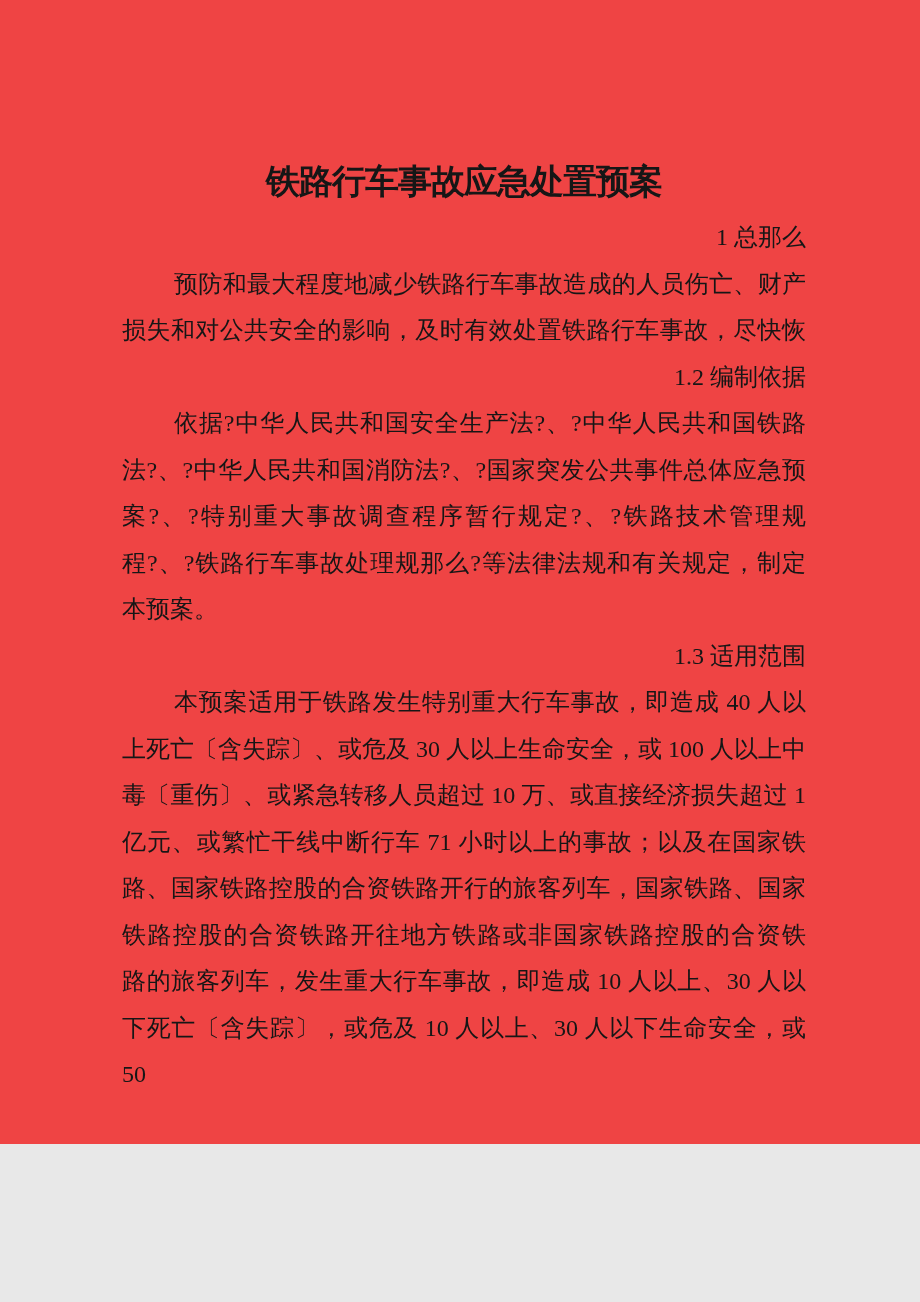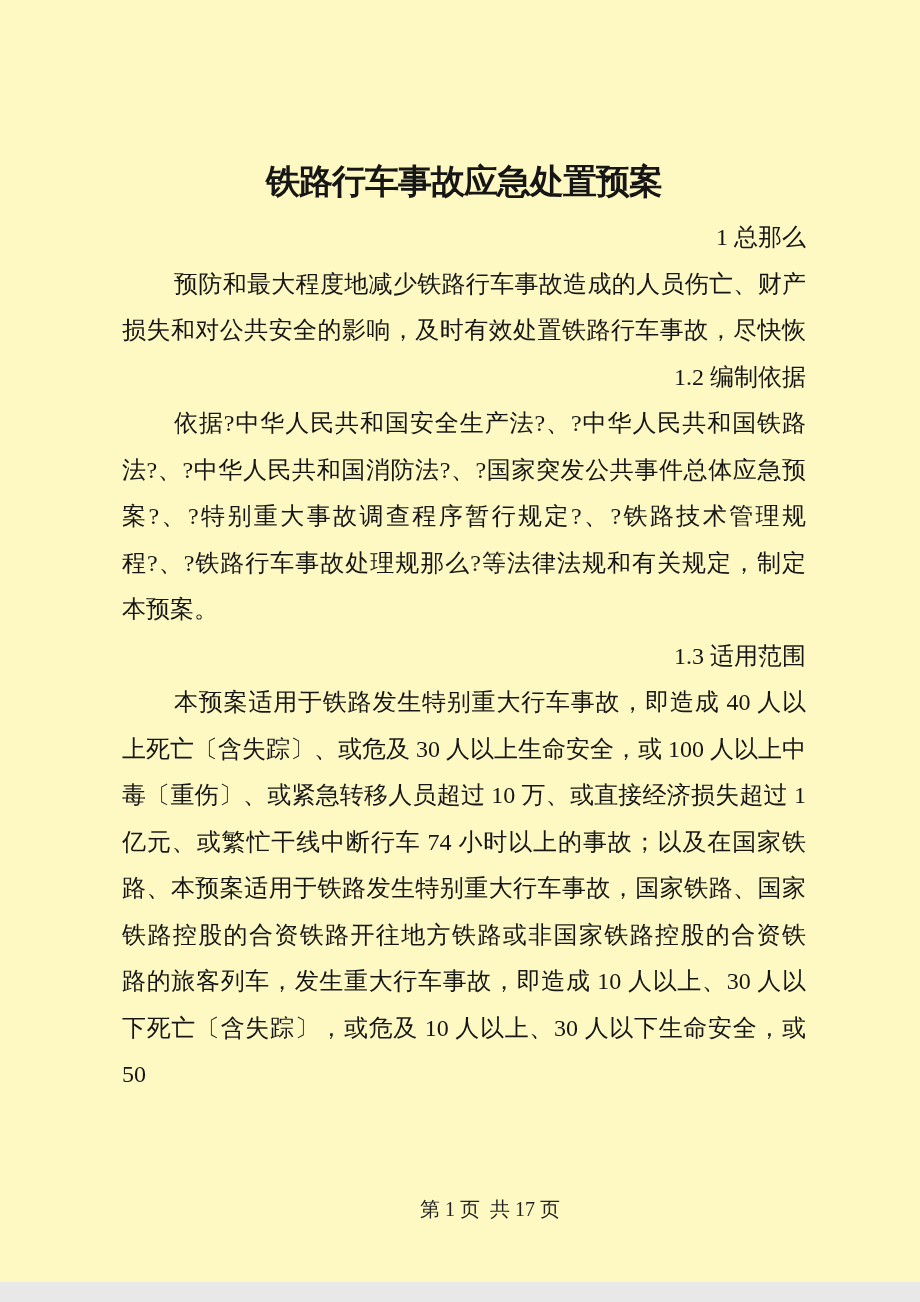--- a/index.html
+++ b/index.html
@@ -3,23 +3,23 @@
 <meta charset="utf-8">
 <style>
   html, body {
     margin: 0;
     padding: 0;
     background: #e8e8e8;
   }
   .page {
     position: relative;
     width: 920px;
-    height: 1282px;
+    height: 1144px;
     margin: 0 auto;
-    background: #fef9c3;
+    background: #ef4444;
     color: #161616;
     font-family: "Liberation Serif", "DejaVu Serif", serif;
     overflow: hidden;
   }
   .content {
     position: absolute;
     left: 122px;
     top: 150px;
     width: 684px;
   }
@@ -71,21 +71,21 @@
     <div class="ln fill">法?、?中华人民共和国消防法?、?国家突发公共事件总体应急预</div>
     <div class="ln fill">案?、?特别重大事故调查程序暂行规定?、?铁路技术管理规</div>
     <div class="ln fill">程?、?铁路行车事故处理规那么?等法律法规和有关规定，制定</div>
     <div class="ln">本预案。</div>
 
     <div class="ln heading">1.3 适用范围</div>
 
     <div class="ln fill indent">本预案适用于铁路发生特别重大行车事故，即造成 40 人以</div>
     <div class="ln fill">上死亡〔含失踪〕、或危及 30 人以上生命安全，或 100 人以上中</div>
     <div class="ln fill">毒〔重伤〕、或紧急转移人员超过 10 万、或直接经济损失超过 1</div>
-    <div class="ln fill">亿元、或繁忙干线中断行车 74 小时以上的事故；以及在国家铁</div>
-    <div class="ln fill">路、本预案适用于铁路发生特别重大行车事故，国家铁路、国家</div>
+    <div class="ln fill">亿元、或繁忙干线中断行车 71 小时以上的事故；以及在国家铁</div>
+    <div class="ln fill">路、国家铁路控股的合资铁路开行的旅客列车，国家铁路、国家</div>
     <div class="ln fill">铁路控股的合资铁路开往地方铁路或非国家铁路控股的合资铁</div>
     <div class="ln fill">路的旅客列车，发生重大行车事故，即造成 10 人以上、30 人以</div>
     <div class="ln fill">下死亡〔含失踪〕，或危及 10 人以上、30 人以下生命安全，或 50</div>
   </div>
 
   <div class="footer">第 1 页  共 17 页</div>
 </div>
 
 </body></html>

